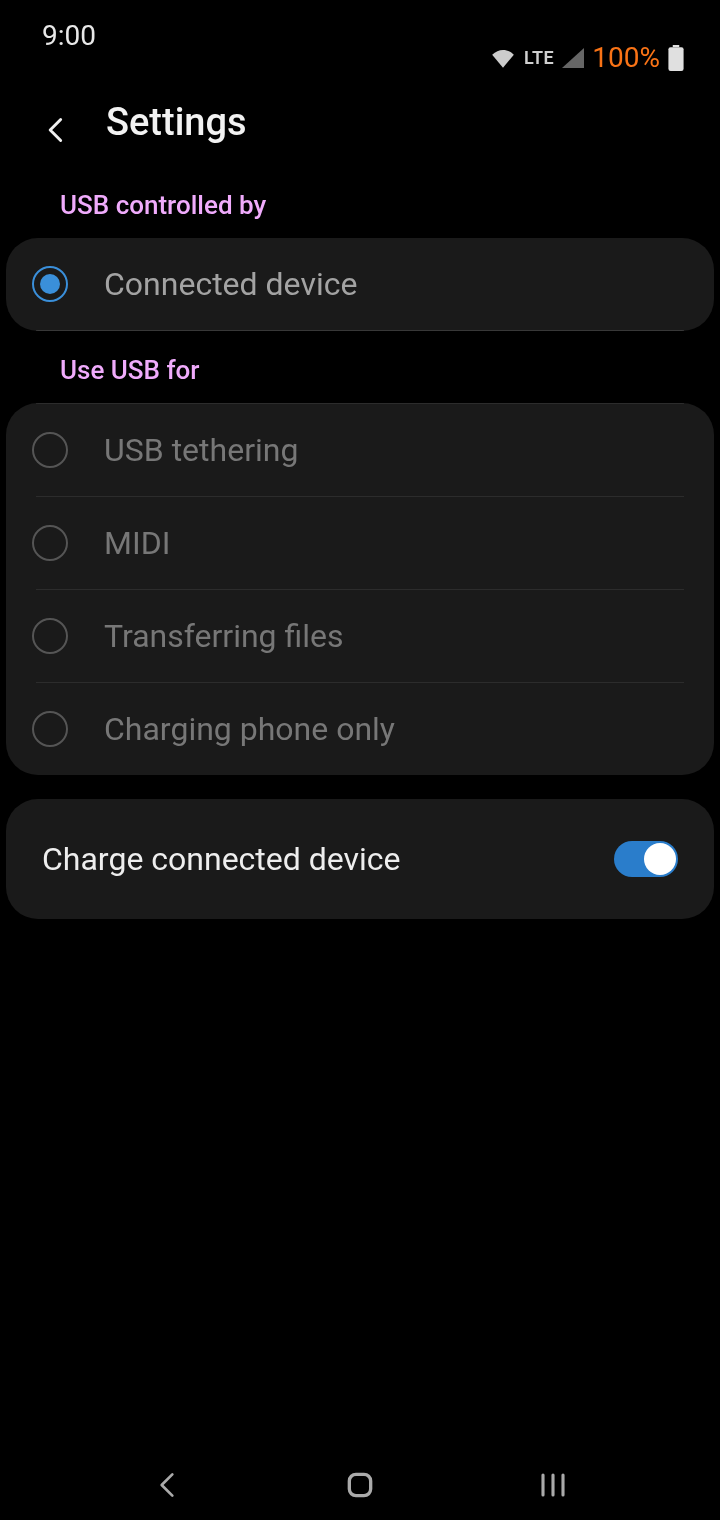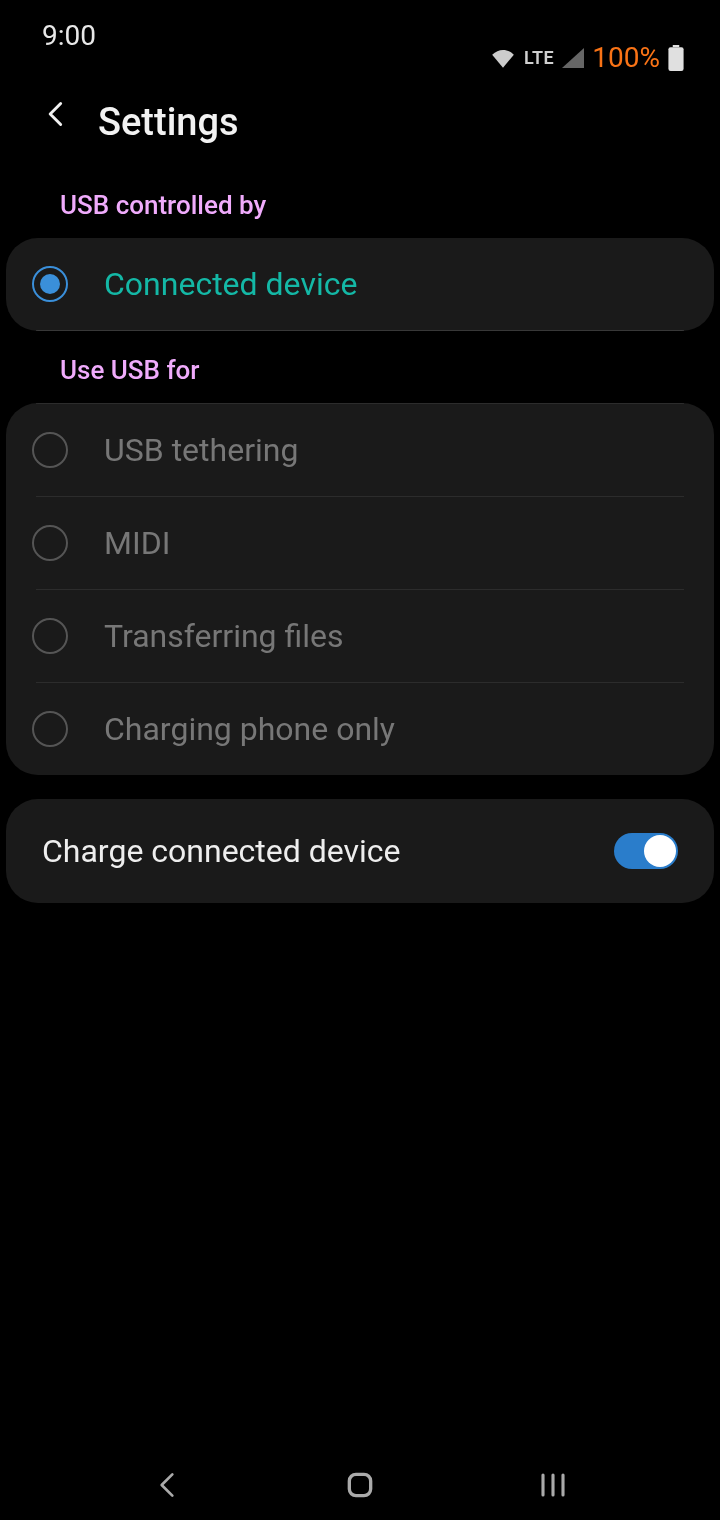--- a/index.html
+++ b/index.html
@@ -42,23 +42,23 @@
       font-weight: 600;
       letter-spacing: 0.5px;
       color: #d0d0d0;
     }
     .battery-text {
       font-size: 28px;
       color: #f97316;
     }
     .app-header {
       display: flex;
-      align-items: flex-start;
+      align-items: flex-end;
       padding: 30px 36px 46px 42px;
-      gap: 28px;
+      gap: 36px;
     }
     .back-icon {
       width: 28px;
       height: 28px;
     }
     .page-title {
       font-size: 38px;
       font-weight: 500;
       color: #f2f2f2;
     }
@@ -119,27 +119,27 @@
       display: block;
     }
     .radio-row.disabled .radio-outer.selected {
       border-color: #3a75a8;
     }
     .radio-row.disabled .radio-outer.selected .radio-inner {
       background: #3a75a8;
     }
     .radio-label {
       font-size: 32px;
-      color: #14b8a6;
+      color: #a3a3a3;
     }
     .toggle-row {
       display: flex;
       align-items: center;
       justify-content: space-between;
-      height: 104px;
+      height: 120px;
       padding: 0 36px;
     }
     .toggle-label {
       font-size: 32px;
       color: #eeeeee;
     }
     .toggle {
       width: 64px;
       height: 36px;
       border-radius: 18px;

